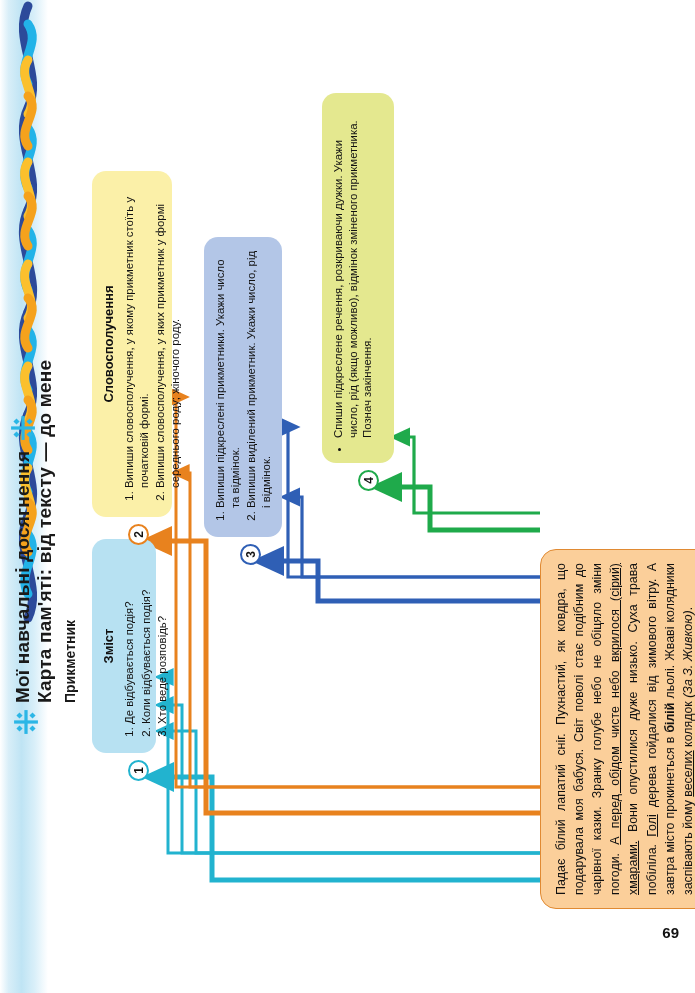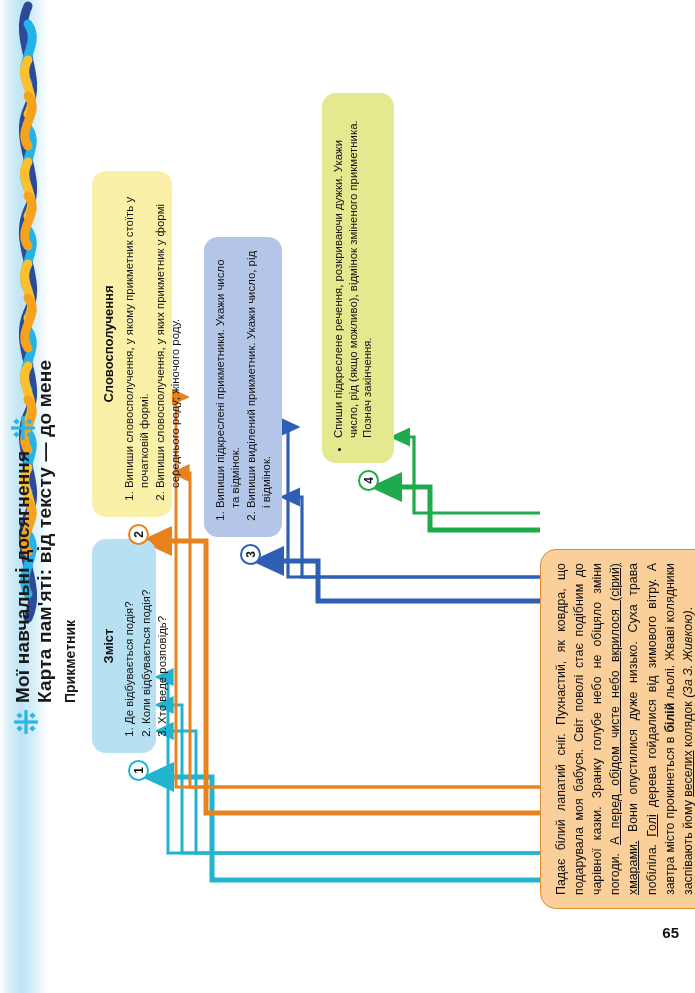--- a/index.html
+++ b/index.html
@@ -129,21 +129,21 @@
       <path d="M20 468 C 8 486, 32 504, 20 522" stroke="#fbc02d"></path>
       <path d="M20 96 C 34 112, 8 128, 20 146" stroke="#f5a21c"></path>
       <path d="M20 196 C 34 212, 8 228, 20 246" stroke="#f5a21c"></path>
       <path d="M20 298 C 34 314, 8 330, 20 348" stroke="#f5a21c"></path>
       <path d="M20 400 C 34 416, 8 432, 20 450" stroke="#f5a21c"></path>
       <path d="M20 502 C 34 518, 8 534, 20 552" stroke="#f5a21c"></path>
     </g>
   </svg>
 </div>
 
-<div id="pageno">65</div>
+<div id="pageno">69</div>
 
 <div id="plane">
 
   <svg id="links" viewBox="0 0 993 695">
     <defs>
       <marker id="ac" markerWidth="7" markerHeight="7" refX="3.2" refY="3" orient="auto">
         <path d="M0,0 L6.5,3 L0,6 z" fill="#22b3cf"></path>
       </marker>
       <marker id="ao" markerWidth="7" markerHeight="7" refX="3.2" refY="3" orient="auto">
         <path d="M0,0 L6.5,3 L0,6 z" fill="#e8821e"></path>

